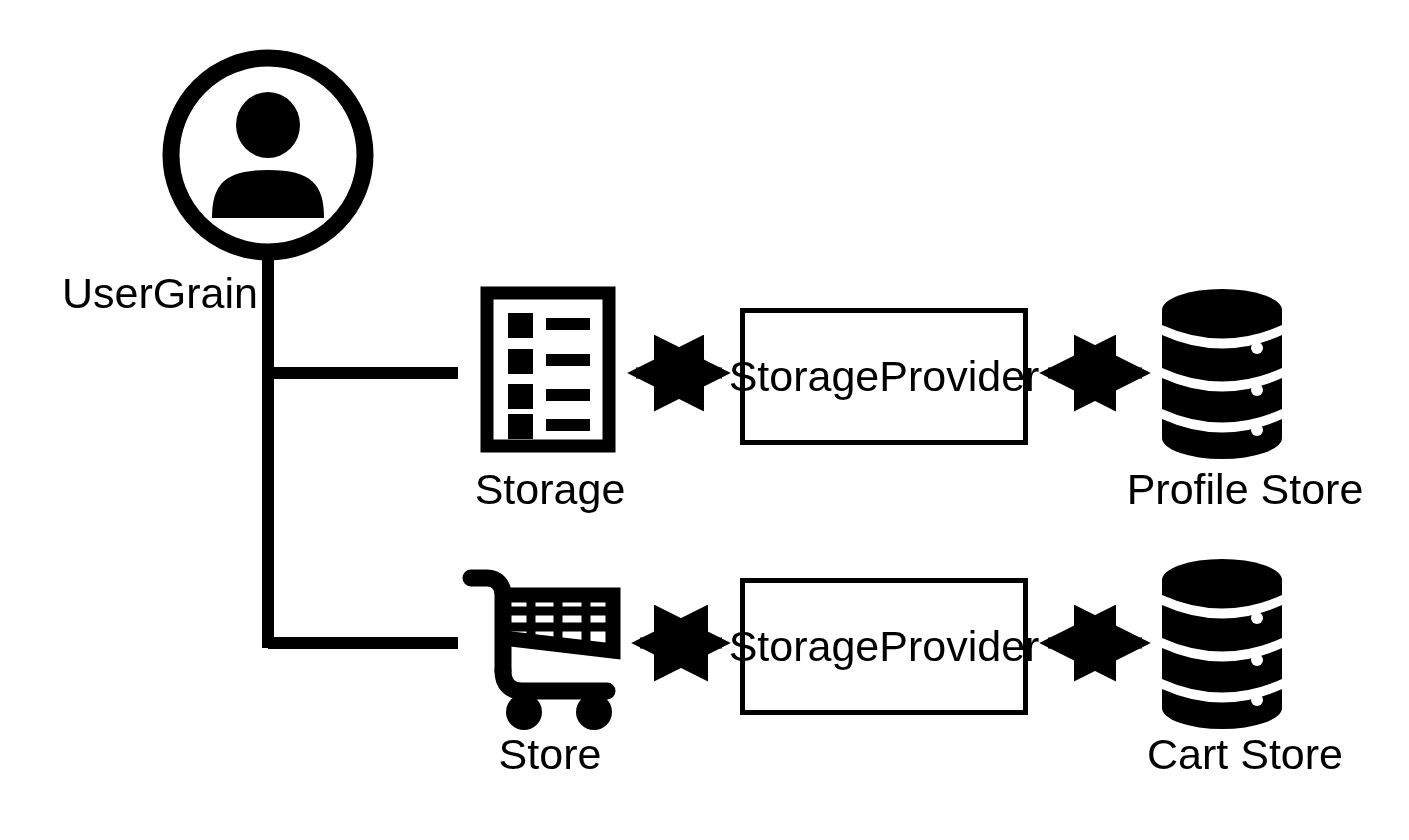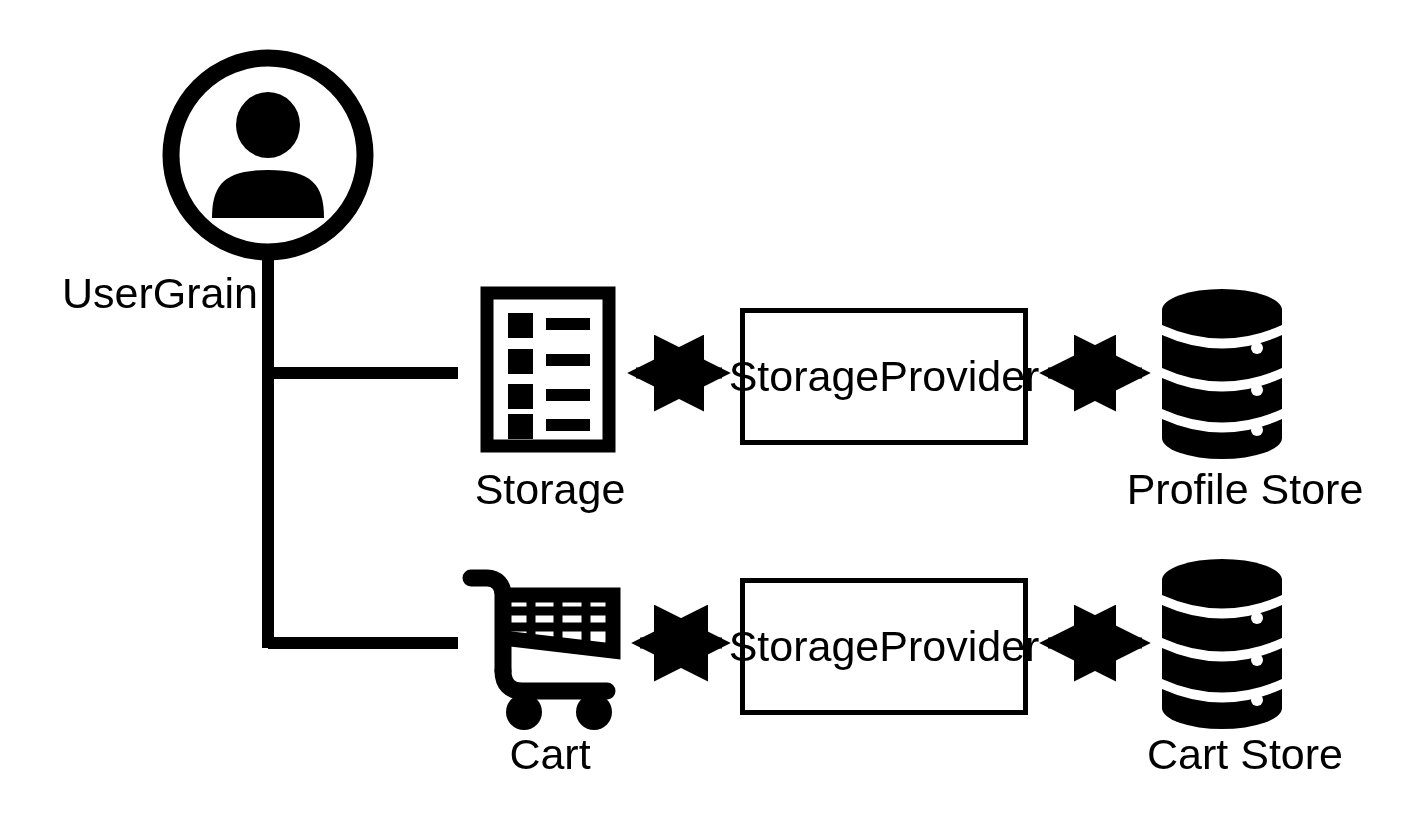--- a/index.html
+++ b/index.html
@@ -159,21 +159,21 @@
     </g>
     <g>
       <line x1="1048" y1="643" x2="1142" y2="643" stroke="#000" stroke-width="11" marker-start="url(#arrowStart)" marker-end="url(#arrowEnd)"></line>
     </g>
   </svg>
 
   <div class="label usergrain-label">UserGrain</div>
 
   <div class="label node-label profile-label">Storage</div>
 
-  <div class="label node-label cart-label">Cart</div>
+  <div class="label node-label cart-label">Store</div>
 
   <div class="label node-label profile-store-label">Profile Store</div>
 
   <div class="label node-label cart-store-label">Cart Store</div>
 
   <div class="sp-box" id="sp-top">
     <div class="sp-line">Storage</div>
     <div class="sp-line">Provider</div>
   </div>
 

